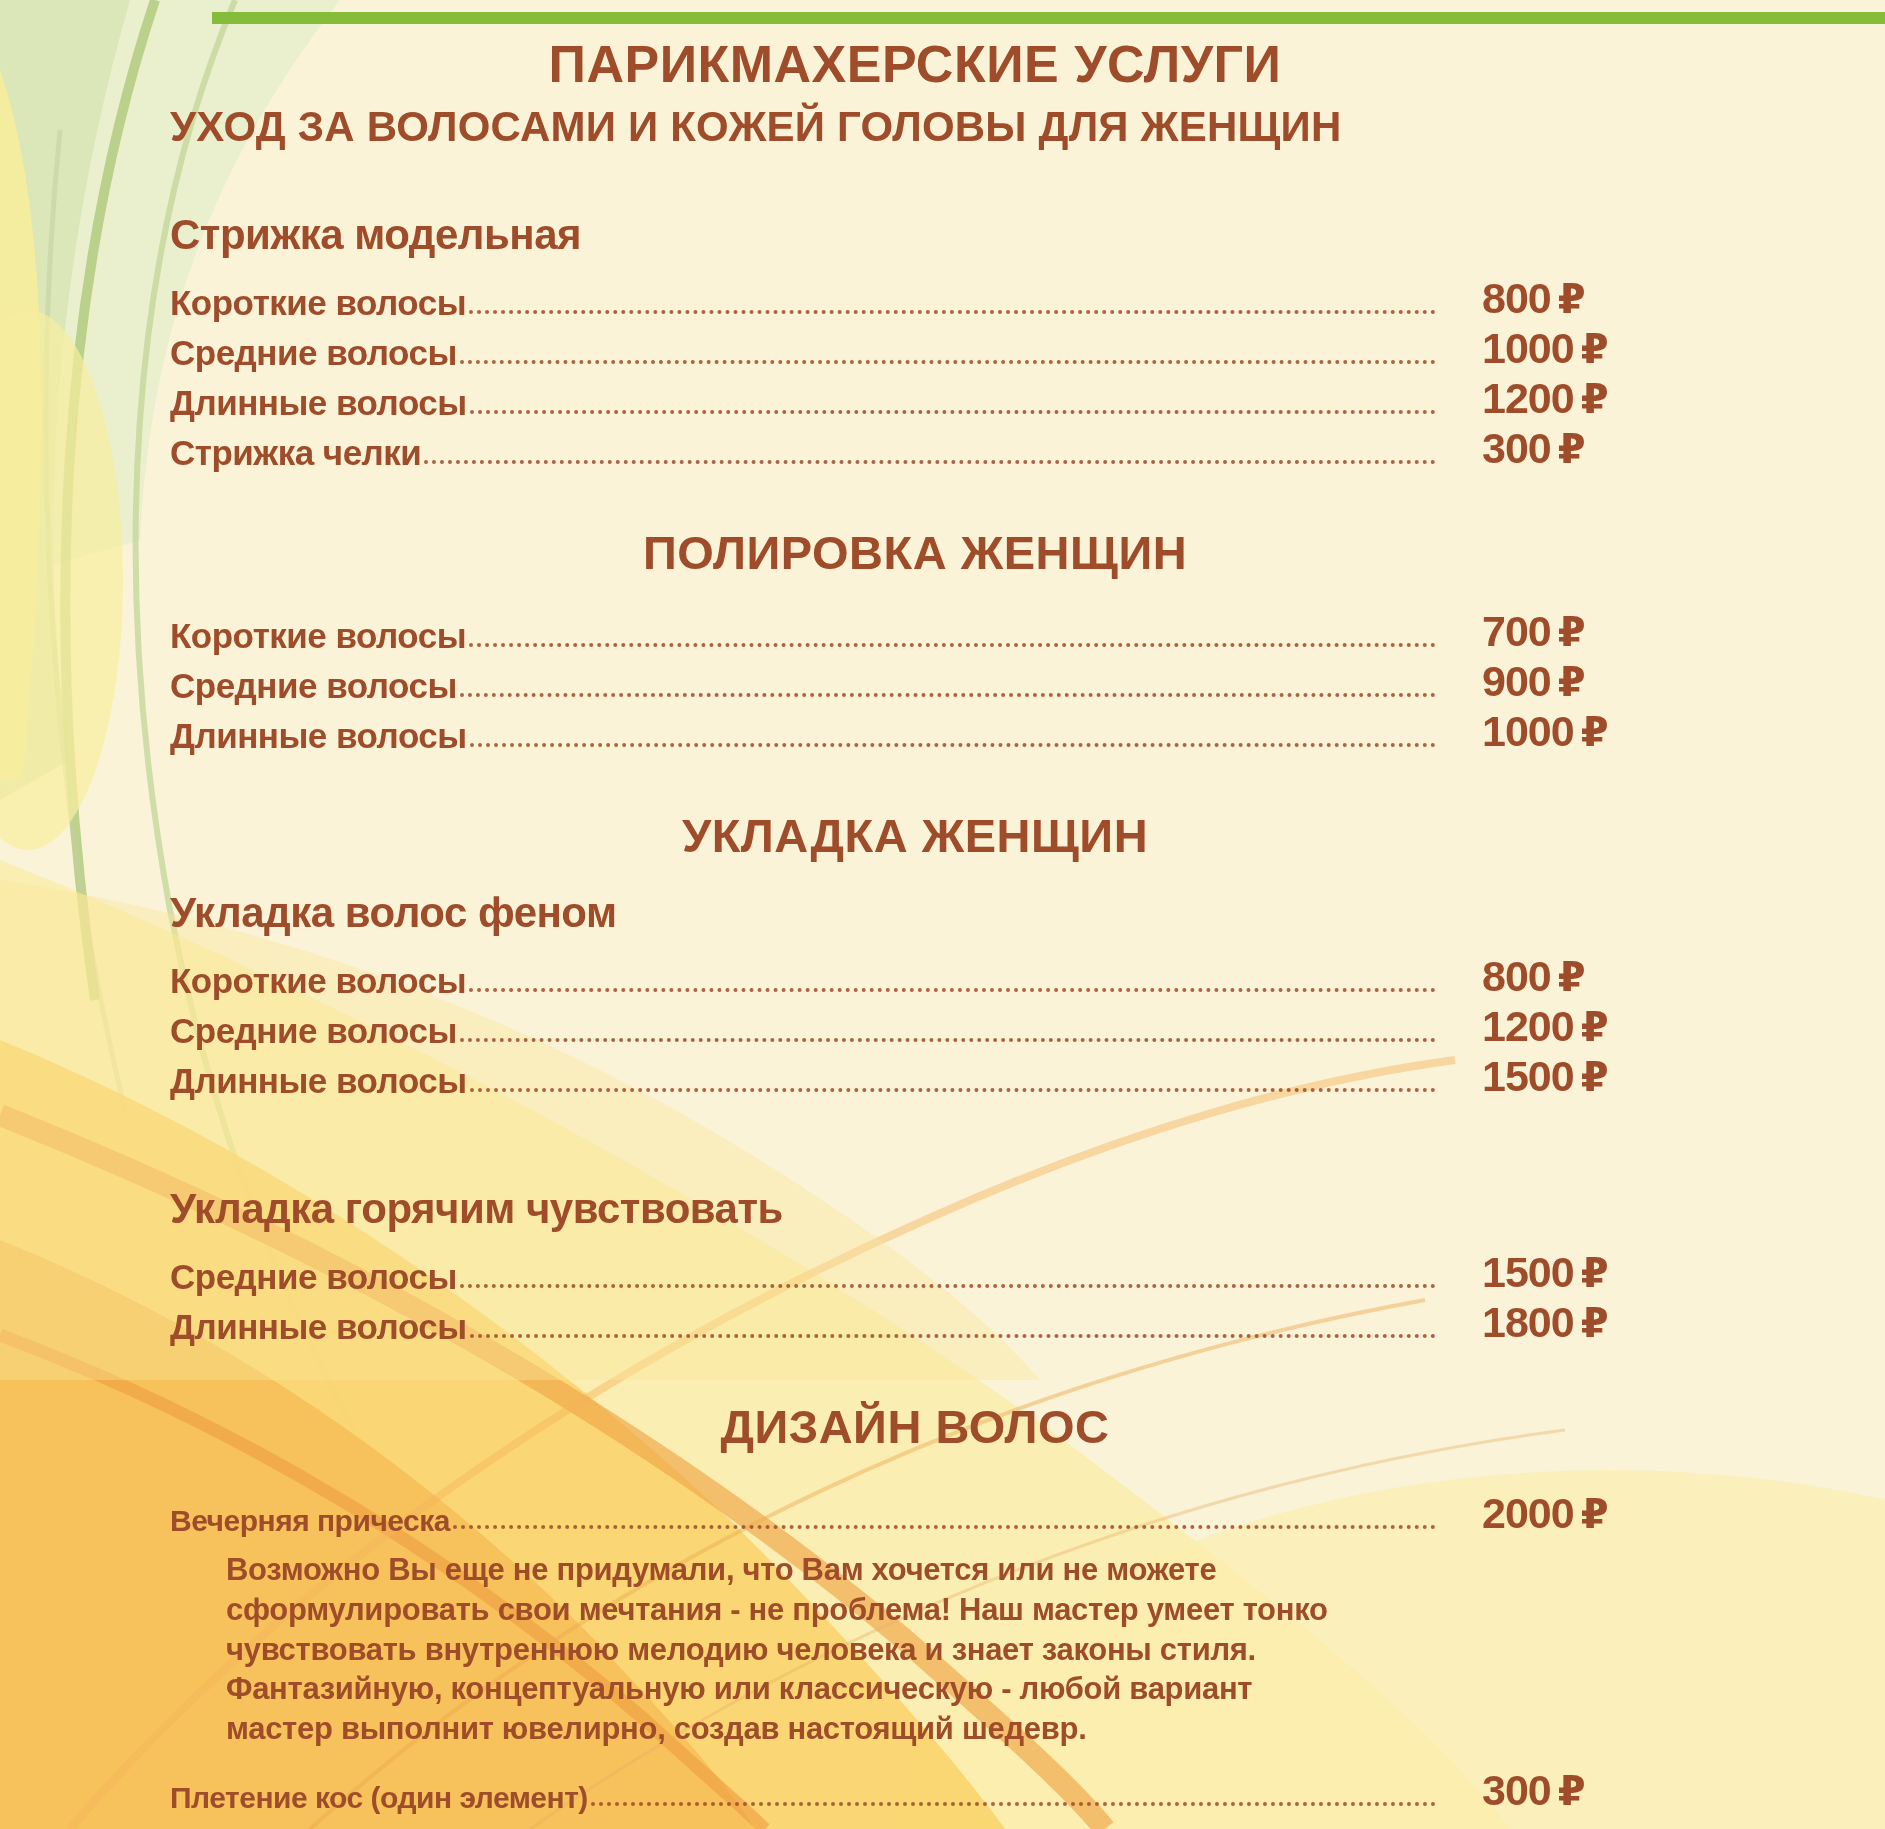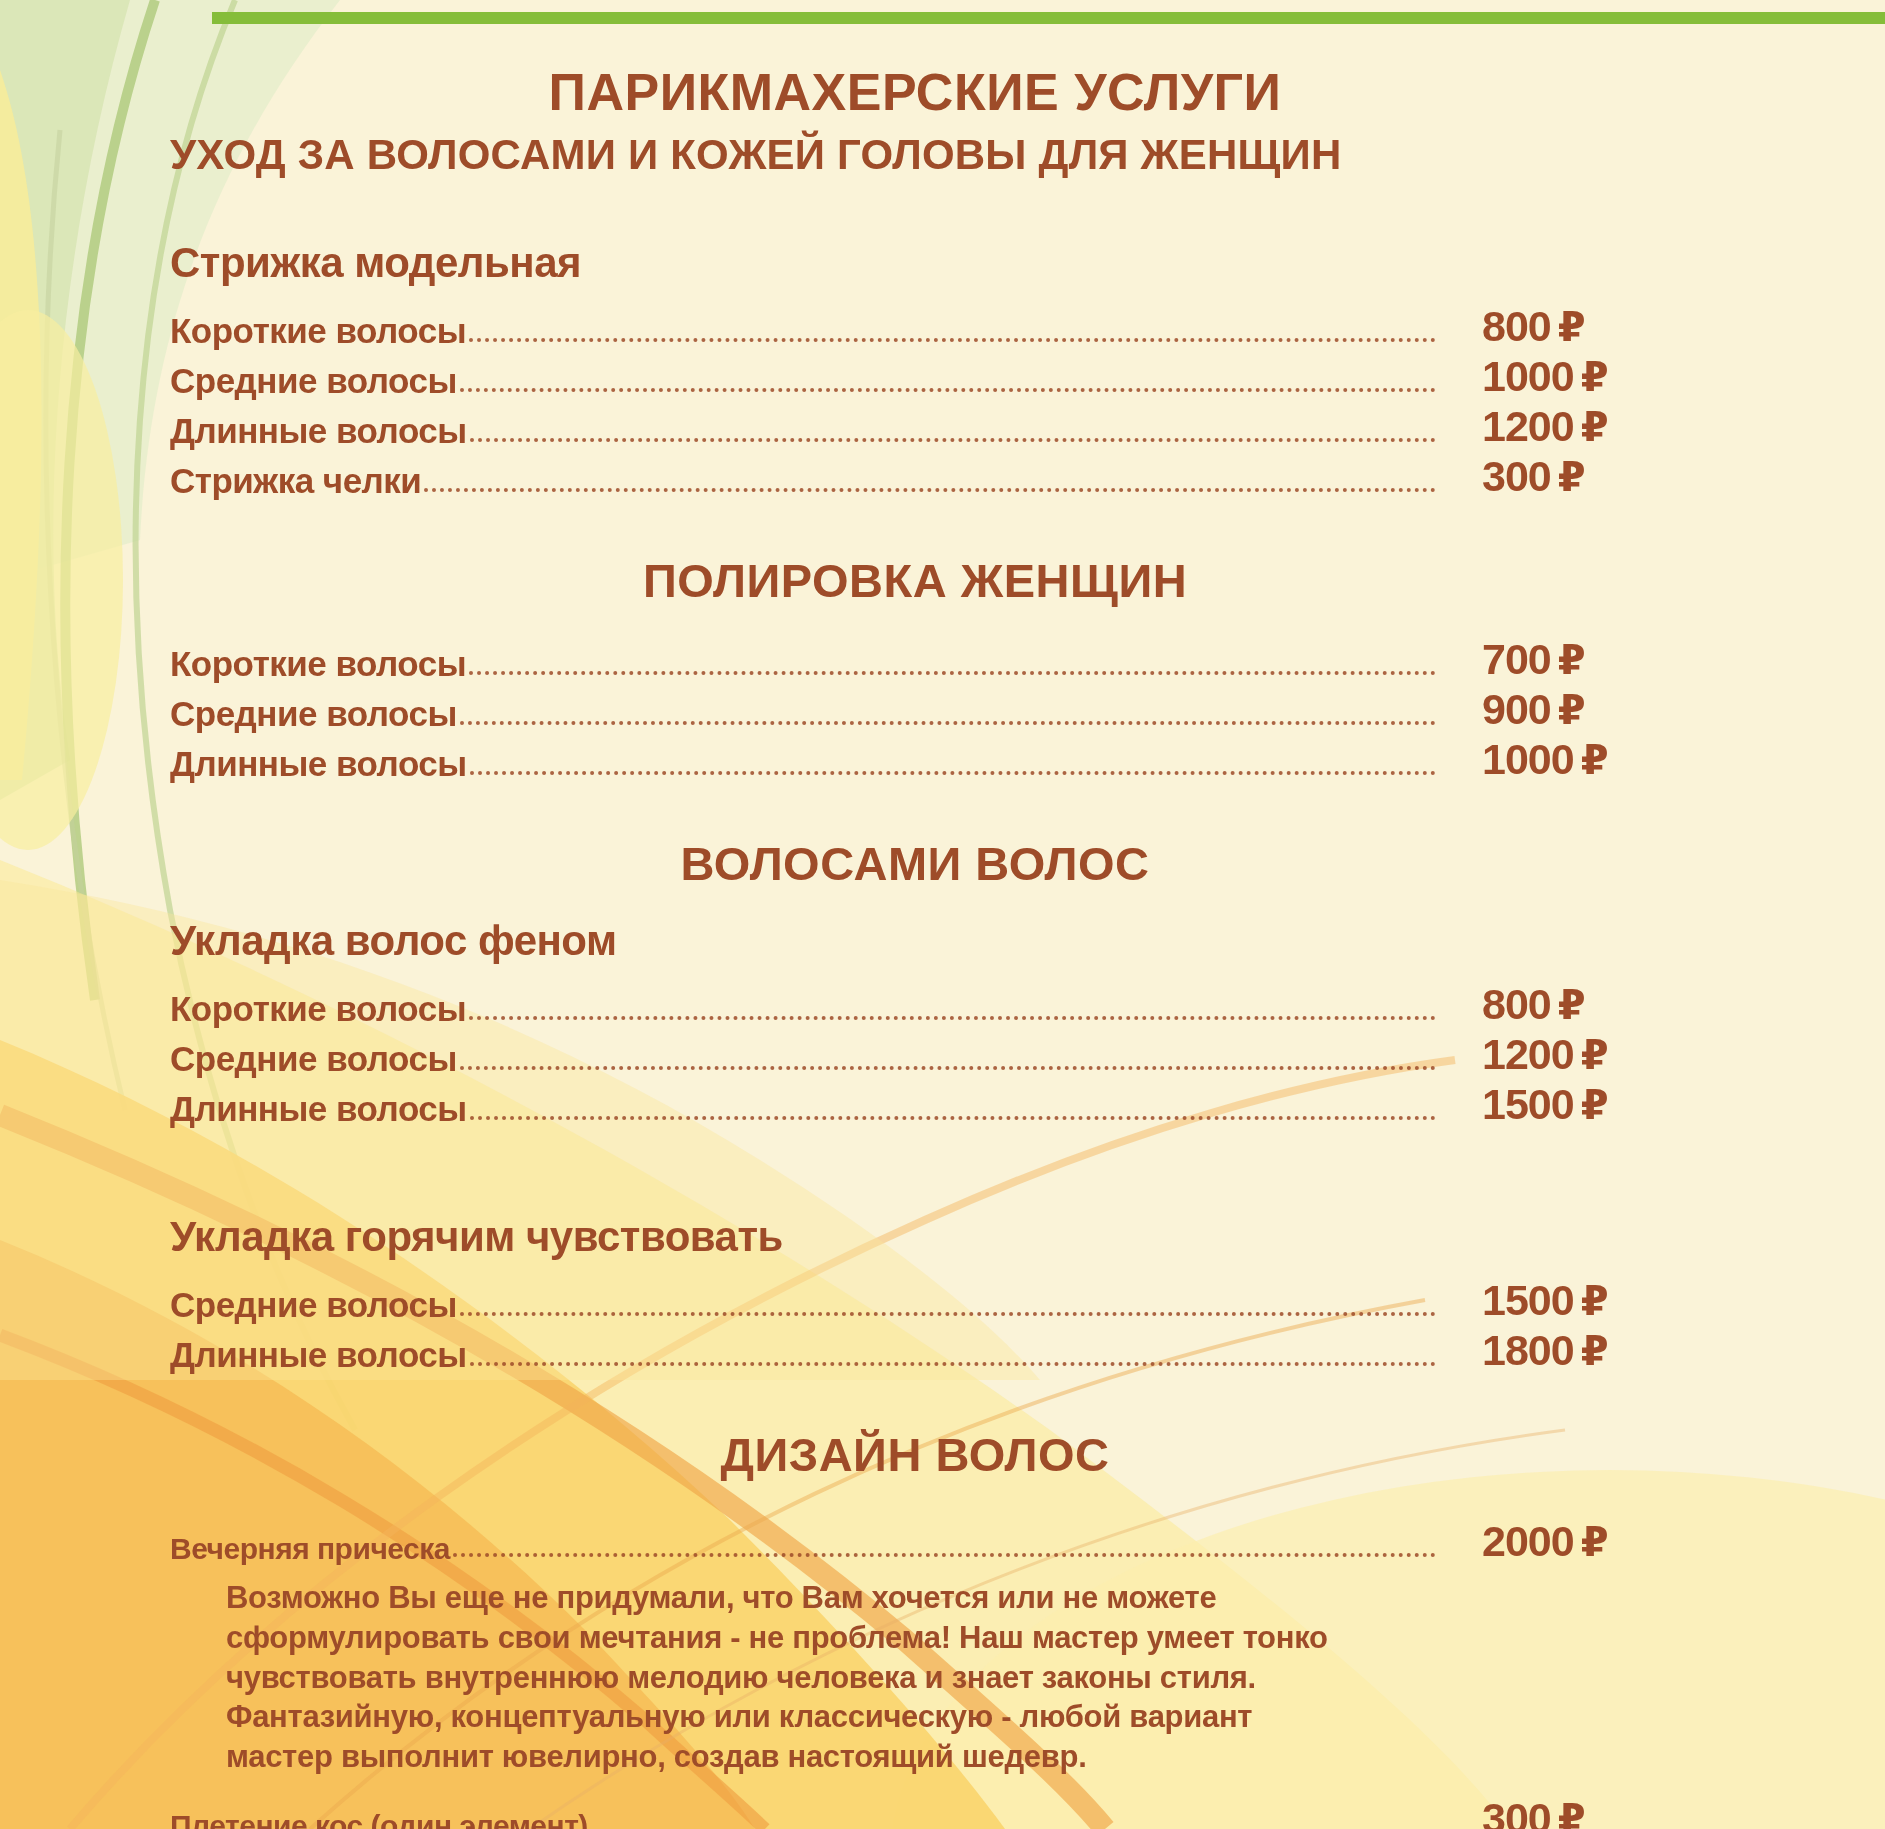--- a/index.html
+++ b/index.html
@@ -22,21 +22,21 @@
     position:absolute;inset:0;width:100%;height:100%;
     pointer-events:none;
   }
   .accent-bar{
     position:absolute;
     left:212px;right:0;top:12px;height:12px;
     background:var(--green);
   }
   .content{
     position:absolute;inset:0;
-    padding:63px 225px 0 170px;
+    padding:35px 225px 0 170px;
   }
   .page-title{
     text-align:center;
     font-size:52px;
     letter-spacing:0.5px;
     line-height:1.12;
   }
   .page-subtitle{
     font-size:42px;
     letter-spacing:0.2px;
@@ -172,21 +172,21 @@
             <div class="price-value">900<span class="currency-sign">₽</span></div>
           </div>
           <div class="price-row">
             <div class="service-label">Длинные волосы</div>
             <div class="dotted-leader"></div>
             <div class="price-value">1000<span class="currency-sign">₽</span></div>
           </div>
         </div>
       </div>
       <div class="section">
-        <div class="section-title">ВОЛОСАМИ ВОЛОС</div>
+        <div class="section-title">УКЛАДКА ЖЕНЩИН</div>
         <div class="group">
           <div class="group-heading">Укладка волос феном</div>
           <div class="price-row">
             <div class="service-label">Короткие волосы</div>
             <div class="dotted-leader"></div>
             <div class="price-value">800<span class="currency-sign">₽</span></div>
           </div>
           <div class="price-row">
             <div class="service-label">Средние волосы</div>
             <div class="dotted-leader"></div>

